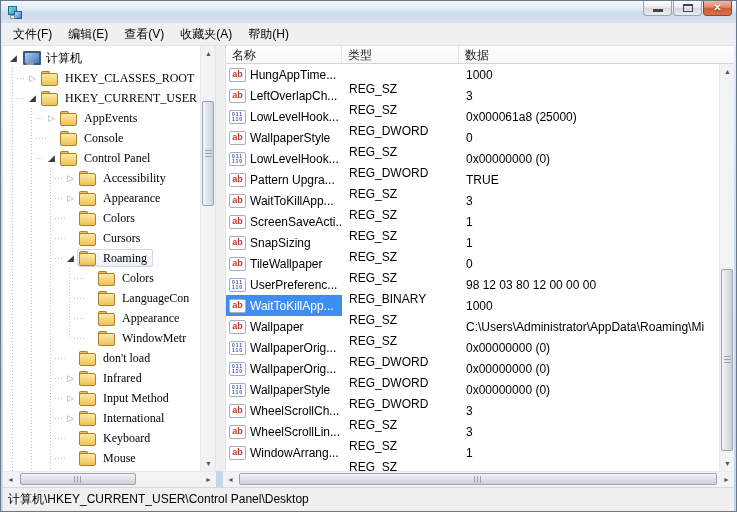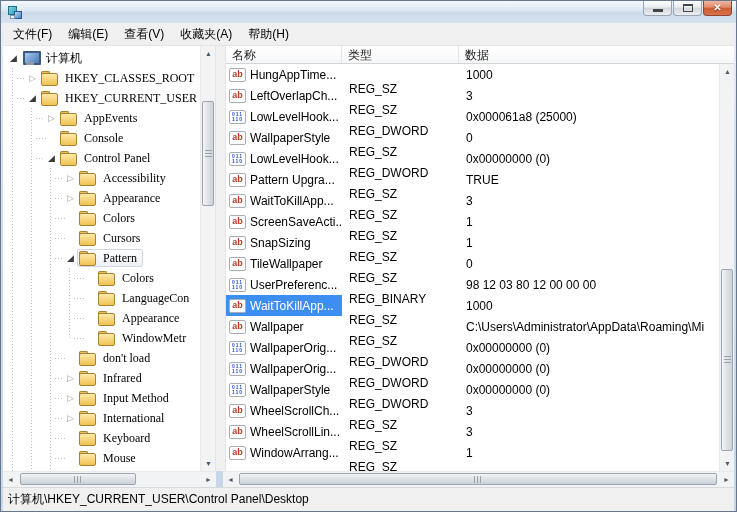--- a/index.html
+++ b/index.html
@@ -221,21 +221,21 @@
     <span class="nodebox">
       <span class="ticon fold"></span>
       <span class="tlabel">Cursors</span>
     </span>
   </div>
           <div class="trow sel" style="--ind: 61px;">
     <span class="tindent"></span>
     <span class="exp expanded">◢</span>
     <span class="nodebox">
       <span class="ticon fold"></span>
-      <span class="tlabel">Pattern</span>
+      <span class="tlabel">Roaming</span>
     </span>
   </div>
           <div class="trow" style="--ind: 80px;">
     <span class="tindent"></span>
     <span class="exp none"></span>
     <span class="nodebox">
       <span class="ticon fold"></span>
       <span class="tlabel">Colors</span>
     </span>
   </div>

